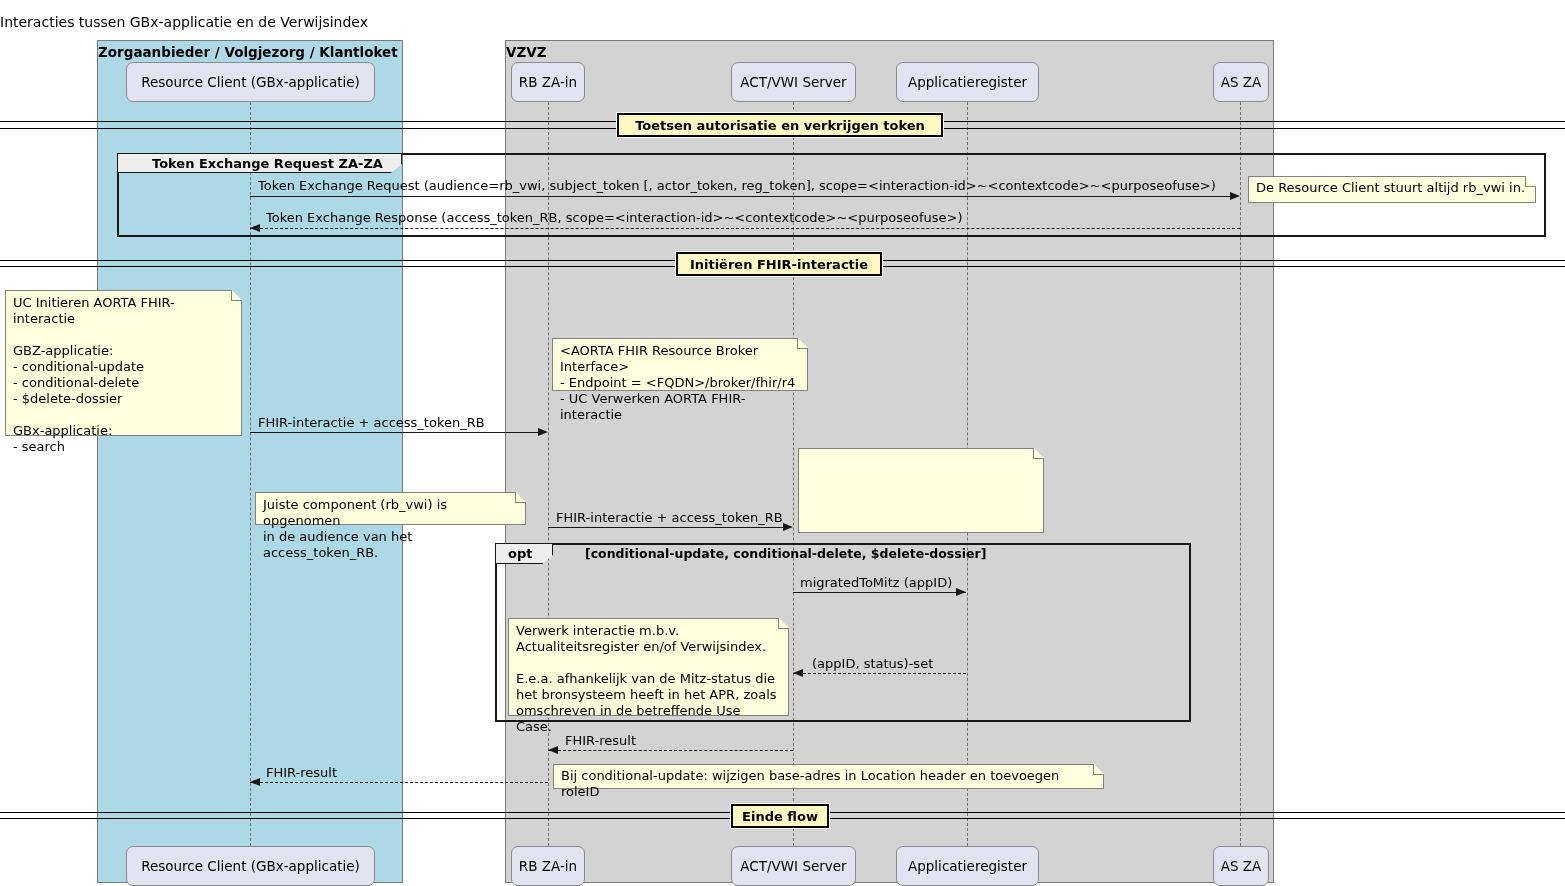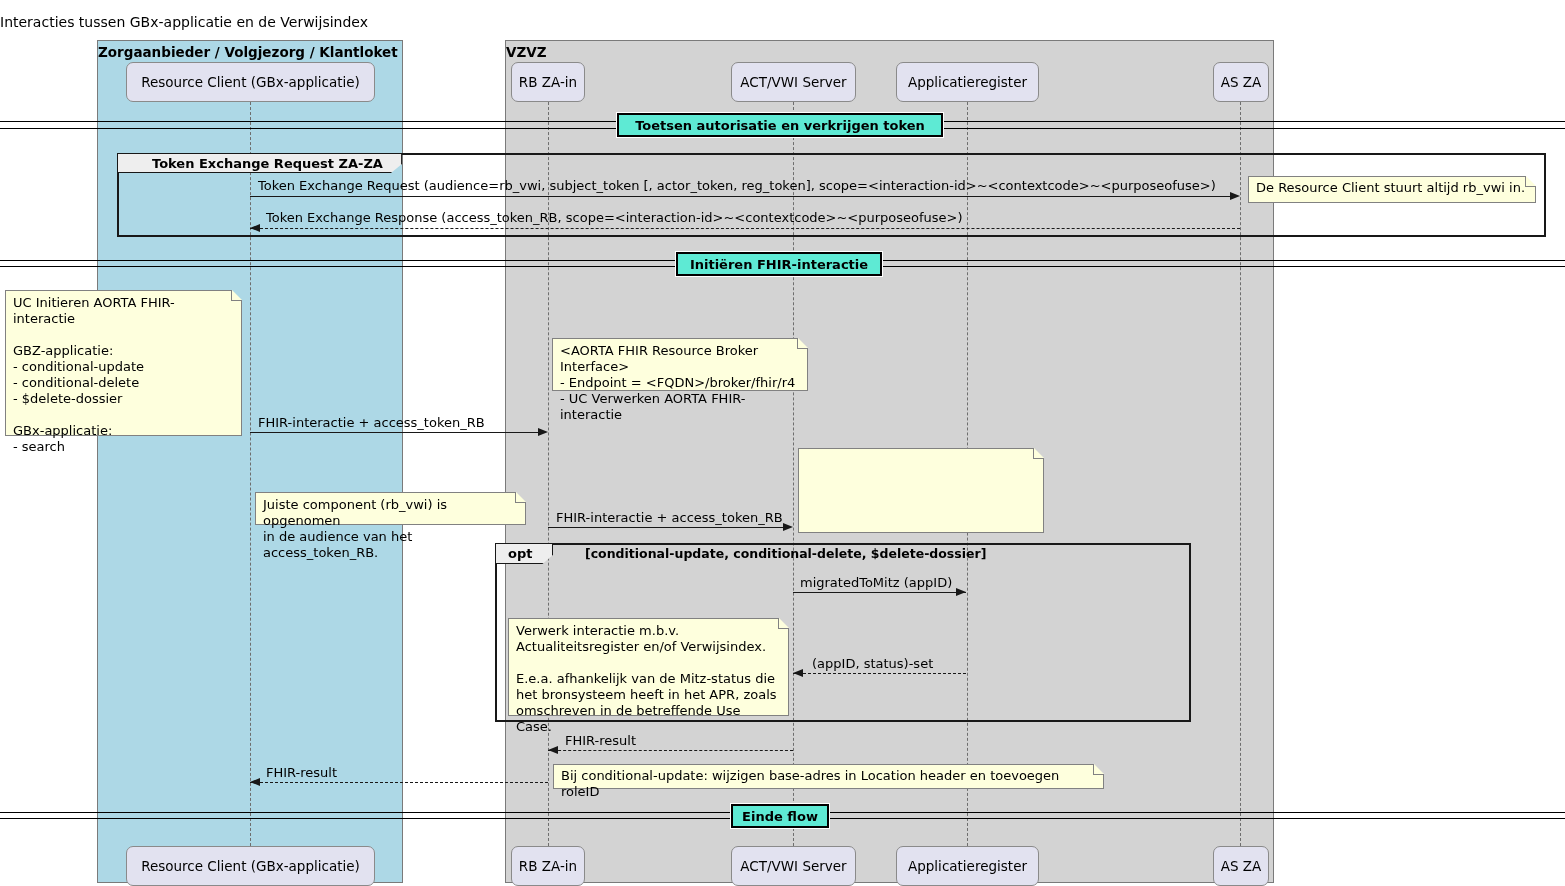--- a/index.html
+++ b/index.html
@@ -14,21 +14,21 @@
   .bigbox .bigbox-title { position:absolute; top:3px; left:0; width:100%; 
            font-weight:bold; font-size:13.5px; }
 
   .participant { position:absolute; height:40px; background:#E2E2F0; border:1px solid #8a8a8a;
            border-radius:7px; display:flex; align-items:center; justify-content:center;
            font-size:13.5px; white-space:nowrap; }
 
   .lifeline { position:absolute; width:0; border-left:1px dashed #6e6e6e; }
 
   .divider-line { position:absolute; left:0; width:1565px; height:0; border-top:1.5px solid #000; }
-  .divider-label { position:absolute; background:#5eead4; border:2px solid #000;
+  .divider-label { position:absolute; background:#fef9c3; border:2px solid #000;
            display:flex; align-items:center; justify-content:center;
            font-weight:bold; font-size:13px; white-space:nowrap; box-shadow:0 0 0 1px #fff; }
 
   .frame { position:absolute; border:2px solid #181818; }
   .frame-tab { position:absolute; top:0; left:0; background:#EEEEEE;
            font-weight:bold; font-size:13px; display:flex; align-items:center;
            padding:0 18px 0 12px; white-space:nowrap;
            clip-path:polygon(0 0,100% 0,100% 52%,calc(100% - 11px) 100%,0 100%);
            border-bottom:1px solid #181818; border-right:1px solid #181818; }
   .frame-guard { position:absolute; font-weight:bold; font-size:12.5px; white-space:nowrap; }

